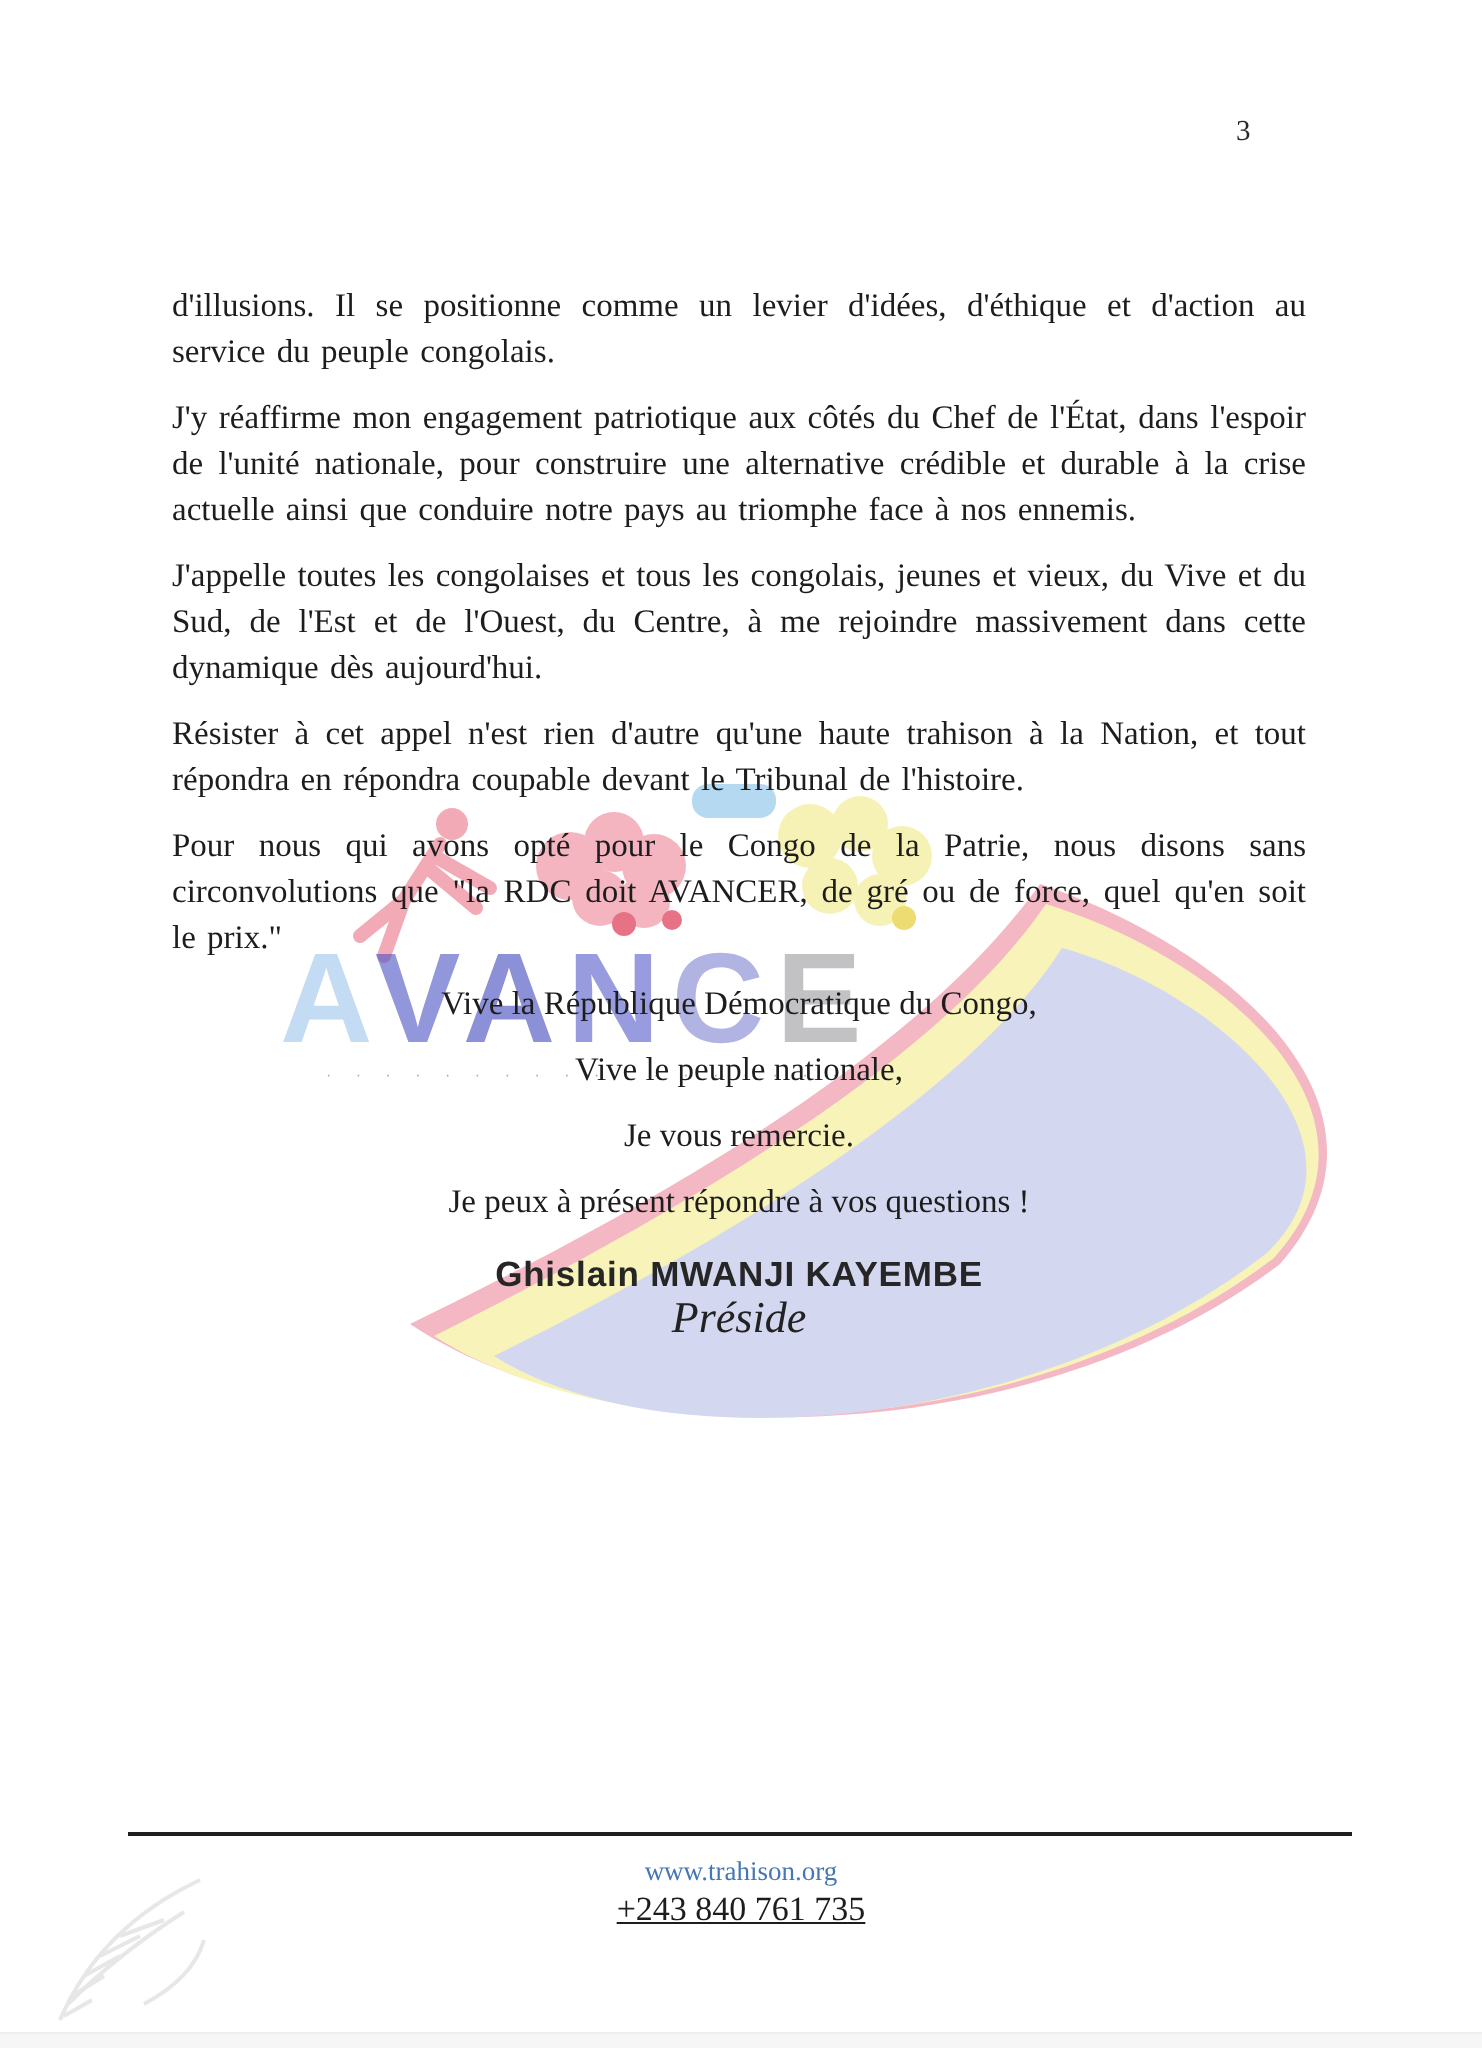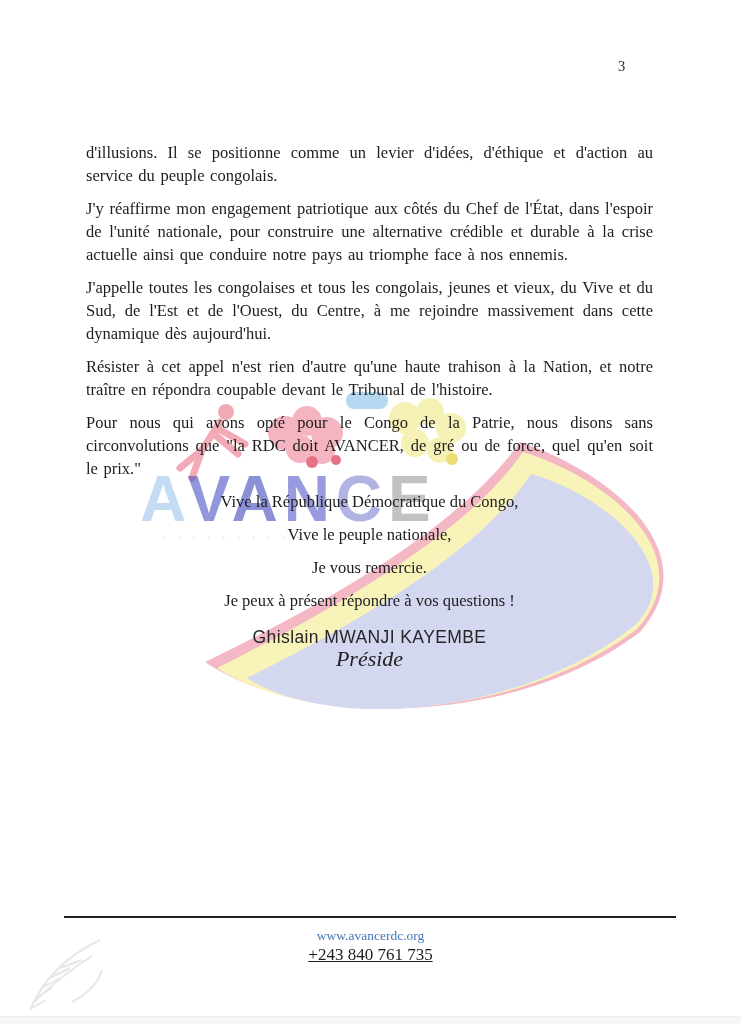--- a/index.html
+++ b/index.html
@@ -23,21 +23,21 @@
   .content p.body{
     margin:0 0 10px 0;
     font-size:16.5px;line-height:23px;
     text-align:justify;word-spacing:1.5px;
   }
   .closing{text-align:center;}
   .closing p{margin:0 0 10px 0;font-size:16.5px;line-height:23px;}
   .signature{margin-top:14px;text-align:center;}
   .sig-name{
     font-family:"Liberation Sans", sans-serif;
-    font-weight:normal;font-size:17.5px;line-height:22px;
+    font-weight:bold;font-size:17.5px;line-height:22px;
     color:#262626;letter-spacing:.4px;
   }
   .sig-title{
     font-style:italic;font-size:22px;line-height:21px;color:#222;
   }
   
   .wm{position:absolute;z-index:1;pointer-events:none;}
   .wm-word{
     left:140px;top:466px;width:400px;
     font-family:"Liberation Sans", sans-serif;
@@ -128,36 +128,36 @@
       <path d="M22,80 C40,62 58,48 80,34"></path>
       <path d="M20,86 L34,78 M24,76 L40,66 M30,66 L48,56 M38,56 L58,46 M48,46 L70,38"></path>
       <path d="M60,80 C75,72 86,62 90,48"></path>
     </g>
   </svg>
 
   <div class="content">
     <p class="body">d'illusions. Il se positionne comme un levier d'idées, d'éthique et d'action au service du peuple congolais.</p>
     <p class="body">J'y réaffirme mon engagement patriotique aux côtés du Chef de l'État, dans l'espoir de l'unité nationale, pour construire une alternative crédible et durable à la crise actuelle ainsi que conduire notre pays au triomphe face à nos ennemis.</p>
     <p class="body">J'appelle toutes les congolaises et tous les congolais, jeunes et vieux, du Vive et du Sud, de l'Est et de l'Ouest, du Centre, à me rejoindre massivement dans cette dynamique dès aujourd'hui.</p>
-    <p class="body">Résister à cet appel n'est rien d'autre qu'une haute trahison à la Nation, et notre traître en répondra coupable devant le Tribunal de l'histoire.</p>
+    <p class="body">Résister à cet appel n'est rien d'autre qu'une haute trahison à la Nation, et tout répondra en répondra coupable devant le Tribunal de l'histoire.</p>
     <p class="body">Pour nous qui avons opté pour le Congo de la Patrie, nous disons sans circonvolutions que "la RDC doit AVANCER, de gré ou de force, quel qu'en soit le prix."</p>
 
     <div class="closing">
       <p>Vive la République Démocratique du Congo,</p>
       <p>Vive le peuple nationale,</p>
       <p>Je vous remercie.</p>
       <p>Je peux à présent répondre à vos questions !</p>
     </div>
 
     <div class="signature">
       <div class="sig-name">Ghislain MWANJI KAYEMBE</div>
       <div class="sig-title">Préside</div>
     </div>
   </div>
 
   <div class="footer-rule"></div>
   <div class="footer-text">
-    <div class="footer-site">www.avancerdc.org</div>
+    <div class="footer-site">www.trahison.org</div>
     <div class="footer-phone">+243 840 761 735</div>
   </div>
 
   <div class="photo-edge"></div>
 </div>
 
 </body></html>

